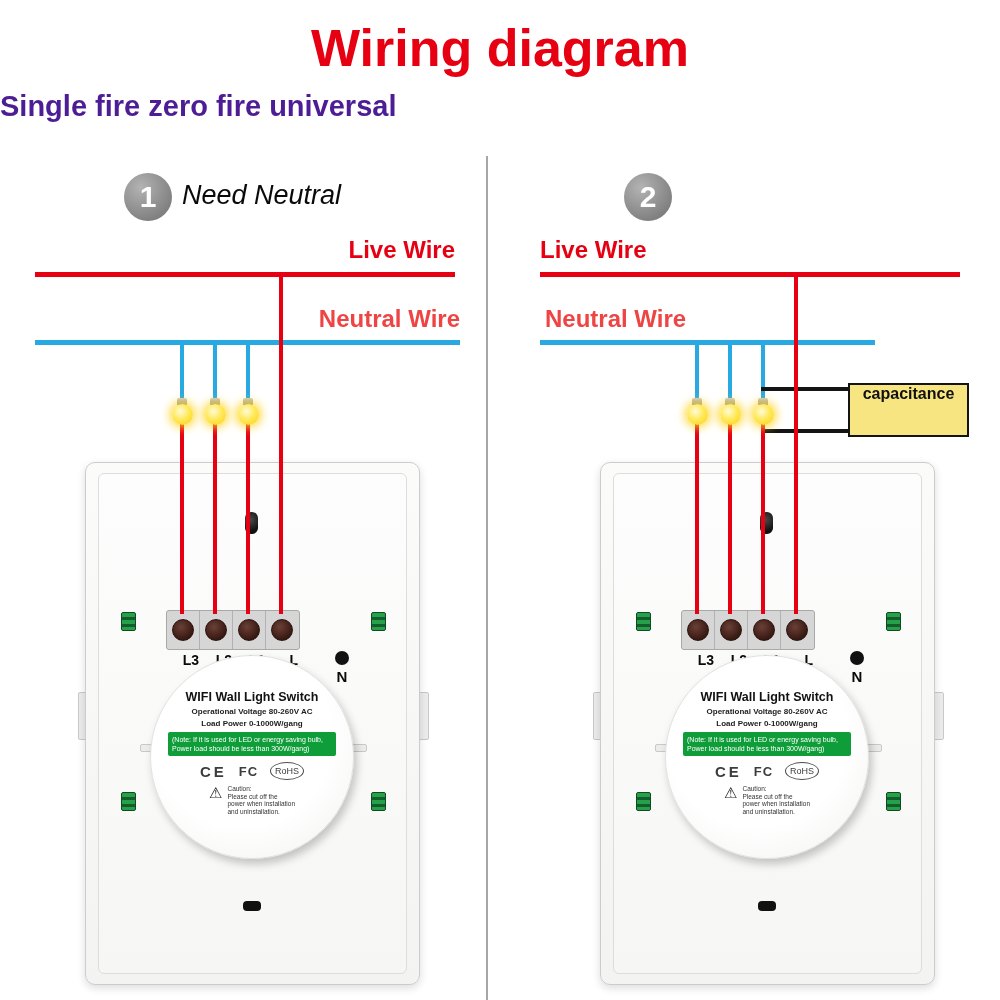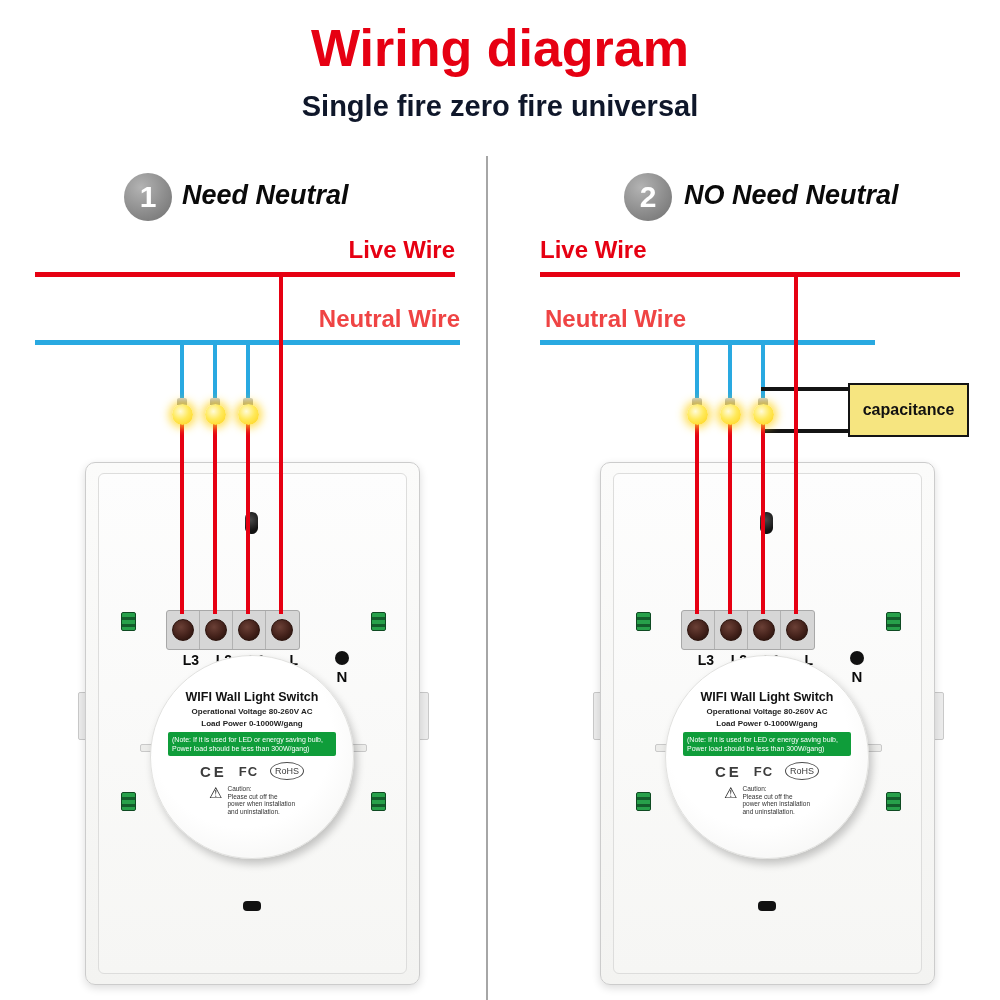--- a/index.html
+++ b/index.html
@@ -2,50 +2,50 @@
 <html><head>
 <meta charset="utf-8">
 <style>
   html,body{margin:0;padding:0;background:#fff;}
   #canvas{position:relative;width:1000px;height:1000px;background:#ffffff;overflow:hidden;
           font-family:"Liberation Sans", sans-serif;}
 
   
   .page-title{position:absolute;left:0;top:18px;width:1000px;text-align:center;
               font-size:52px;font-weight:bold;color:#e60012;z-index:4;}
-  .page-subtitle{position:absolute;left:0;top:90px;width:1000px;text-align:center;
-              font-size:29px;font-weight:bold;color:#0f172a;z-index:4;}
+  .page-subtitle{position:absolute;left:0;top:90px;width:1000px;
+              font-size:29px;font-weight:bold;color:#4c1d95;z-index:4;}
   .divider{position:absolute;left:486px;top:156px;width:2px;height:844px;background:#a6a6a6;z-index:0;}
 
   
   .badge{position:absolute;width:48px;height:48px;border-radius:50%;color:#fff;
          background:radial-gradient(circle at 35% 30%, #b3b3b3, #8d8d8d 55%, #6e6e6e);
          font-size:30px;font-weight:bold;display:flex;align-items:center;justify-content:center;z-index:4;}
-  .step-label{position:absolute;font-size:27px;font-weight:bold;font-style:italic;color:#0a0a0a;z-index:4;}
+  .step-label{position:absolute;font-size:27px;font-weight:normal;font-style:italic;color:#0a0a0a;z-index:4;}
   .wire-label{position:absolute;font-size:24px;font-weight:bold;z-index:4;}
   .wire-label.red{color:#e60012;}
   .wire-label.blue{color:#ef4444;}
 
   
   .wire{position:absolute;z-index:2;}
   .wire.red{background:#e60012;}
   .wire.blue{background:#29a9e1;}
   .wire.black{background:#141414;}
 
   
   .bulb{position:absolute;width:22px;height:28px;z-index:3;}
   .bulb .bcap{width:10px;height:7px;margin:0 auto;border-radius:2px 2px 0 0;
               background:linear-gradient(#cfcfcf,#8d8d8d);}
   .bulb .globe{width:21px;height:21px;margin:-1px auto 0;border-radius:50%;
               background:radial-gradient(circle at 40% 35%, #fffbd8 0%, #ffe95a 45%, #ffd012 100%);
               box-shadow:0 0 8px 3px rgba(255,214,40,.8);}
 
   
   .cap-box{position:absolute;left:848px;top:383px;width:117px;height:50px;z-index:3;
-           background:#f6e580;border:2px solid #141414;display:flex;align-items:center;justify-content:center;
+           background:#f6e580;border:2px solid #141414;display:flex;align-items:flex-start;justify-content:center;
            font-size:16px;font-weight:600;color:#111;}
 
   
   .switch{position:absolute;top:462px;width:335px;height:523px;z-index:1;}
   .ear{position:absolute;width:9px;height:46px;background:#ececec;border:1px solid #c9c9c9;border-radius:2px;}
   .plate{position:absolute;inset:0;background:linear-gradient(180deg,#fbfbfa,#f3f3f1);
          border:1px solid #cccccc;border-radius:10px;box-shadow:0 3px 8px rgba(0,0,0,.14);}
   .plate-inner{position:absolute;left:13px;top:11px;right:13px;bottom:11px;border:1px solid #dddddc;
          border-radius:6px;background:linear-gradient(180deg,#fdfdfd,#f6f6f4);}
   .screw-top{position:absolute;left:160px;top:50px;width:13px;height:22px;border-radius:6px;
@@ -177,21 +177,20 @@
       <div class="globe"></div>
     </div>
   <div class="bulb" style="left:237px;top:398px;">
       <div class="bcap"></div>
       <div class="globe"></div>
     </div>
 
   <div class="badge" style="left:624px;top:173px;">
     <span>2</span>
   </div>
-  <div class="step-label" style="left:684px;top:180px;">NO Need Neutral</div>
 
   <div class="wire-label red" style="left:540px;top:236px;width:225px;text-align:left;">Live Wire</div>
   <div class="wire-label blue" style="left:545px;top:305px;width:230px;text-align:left;">Neutral Wire</div>
 
   <div class="switch" style="left:600px;">
     <div class="ear" style="left:-7px;top:230px;"></div>
     <div class="ear" style="left:333px;top:230px;"></div>
     <div class="plate"></div>
     <div class="plate-inner"></div>
     <div class="screw-top"></div>

